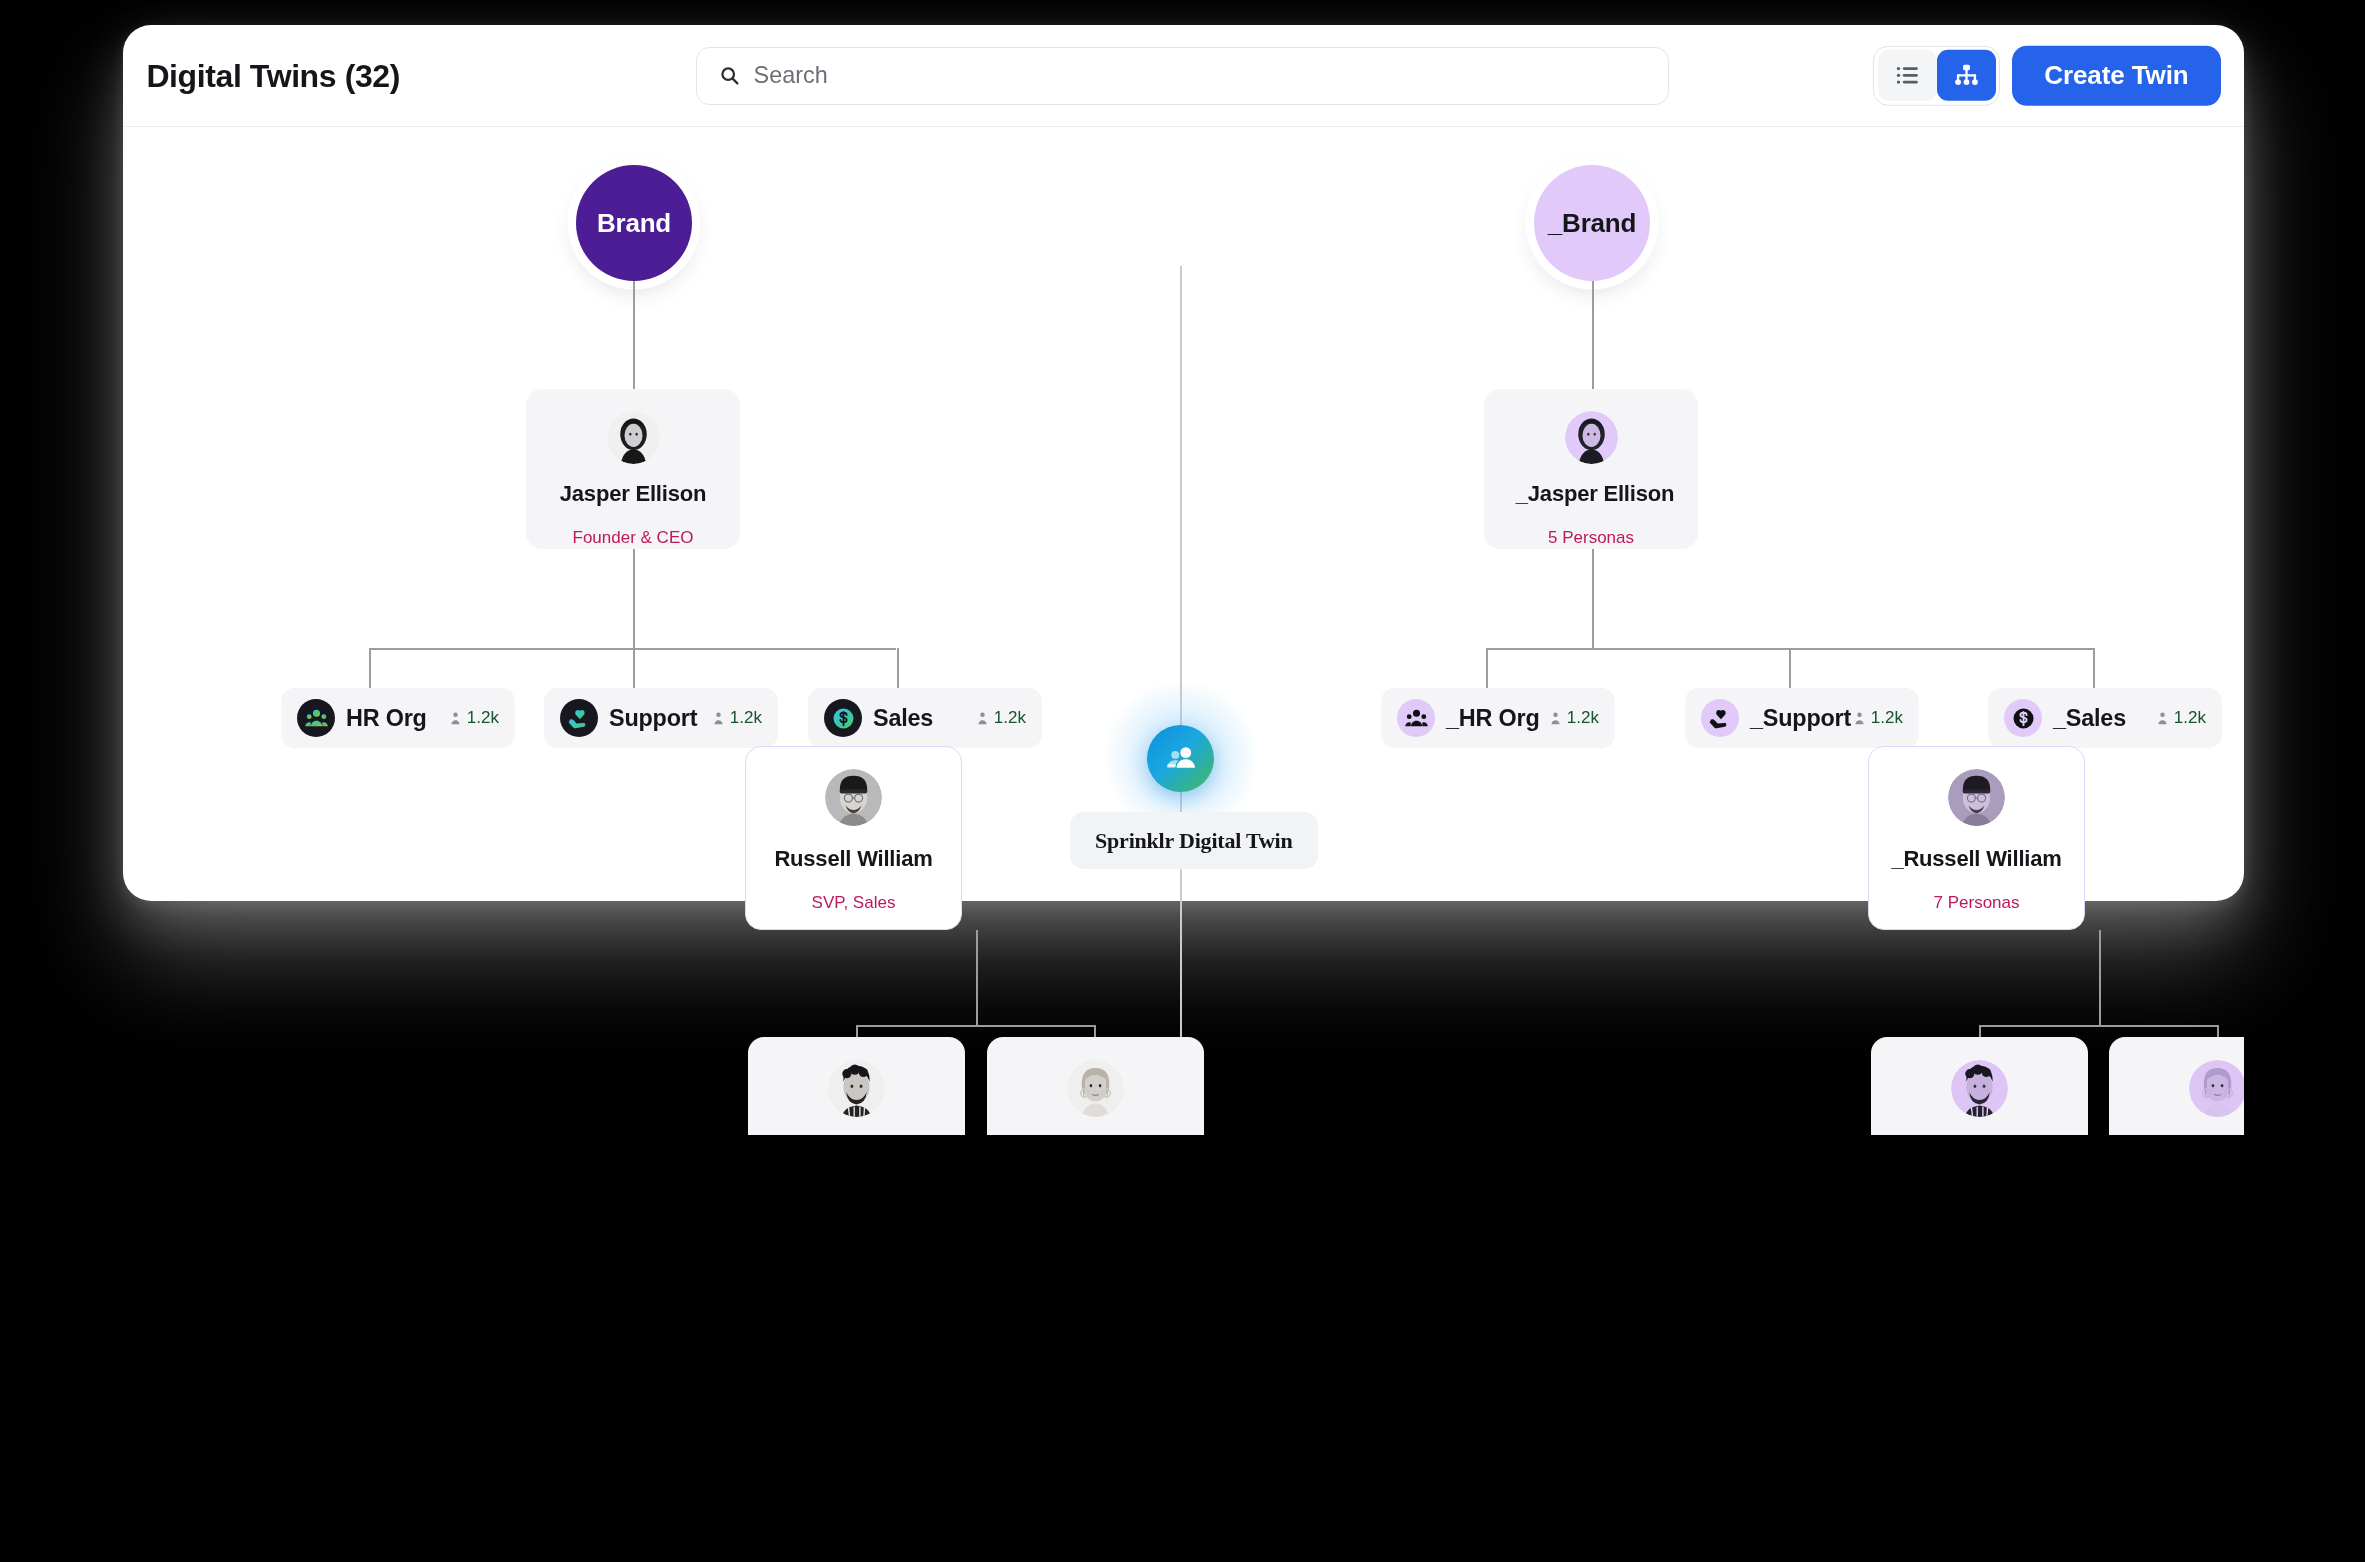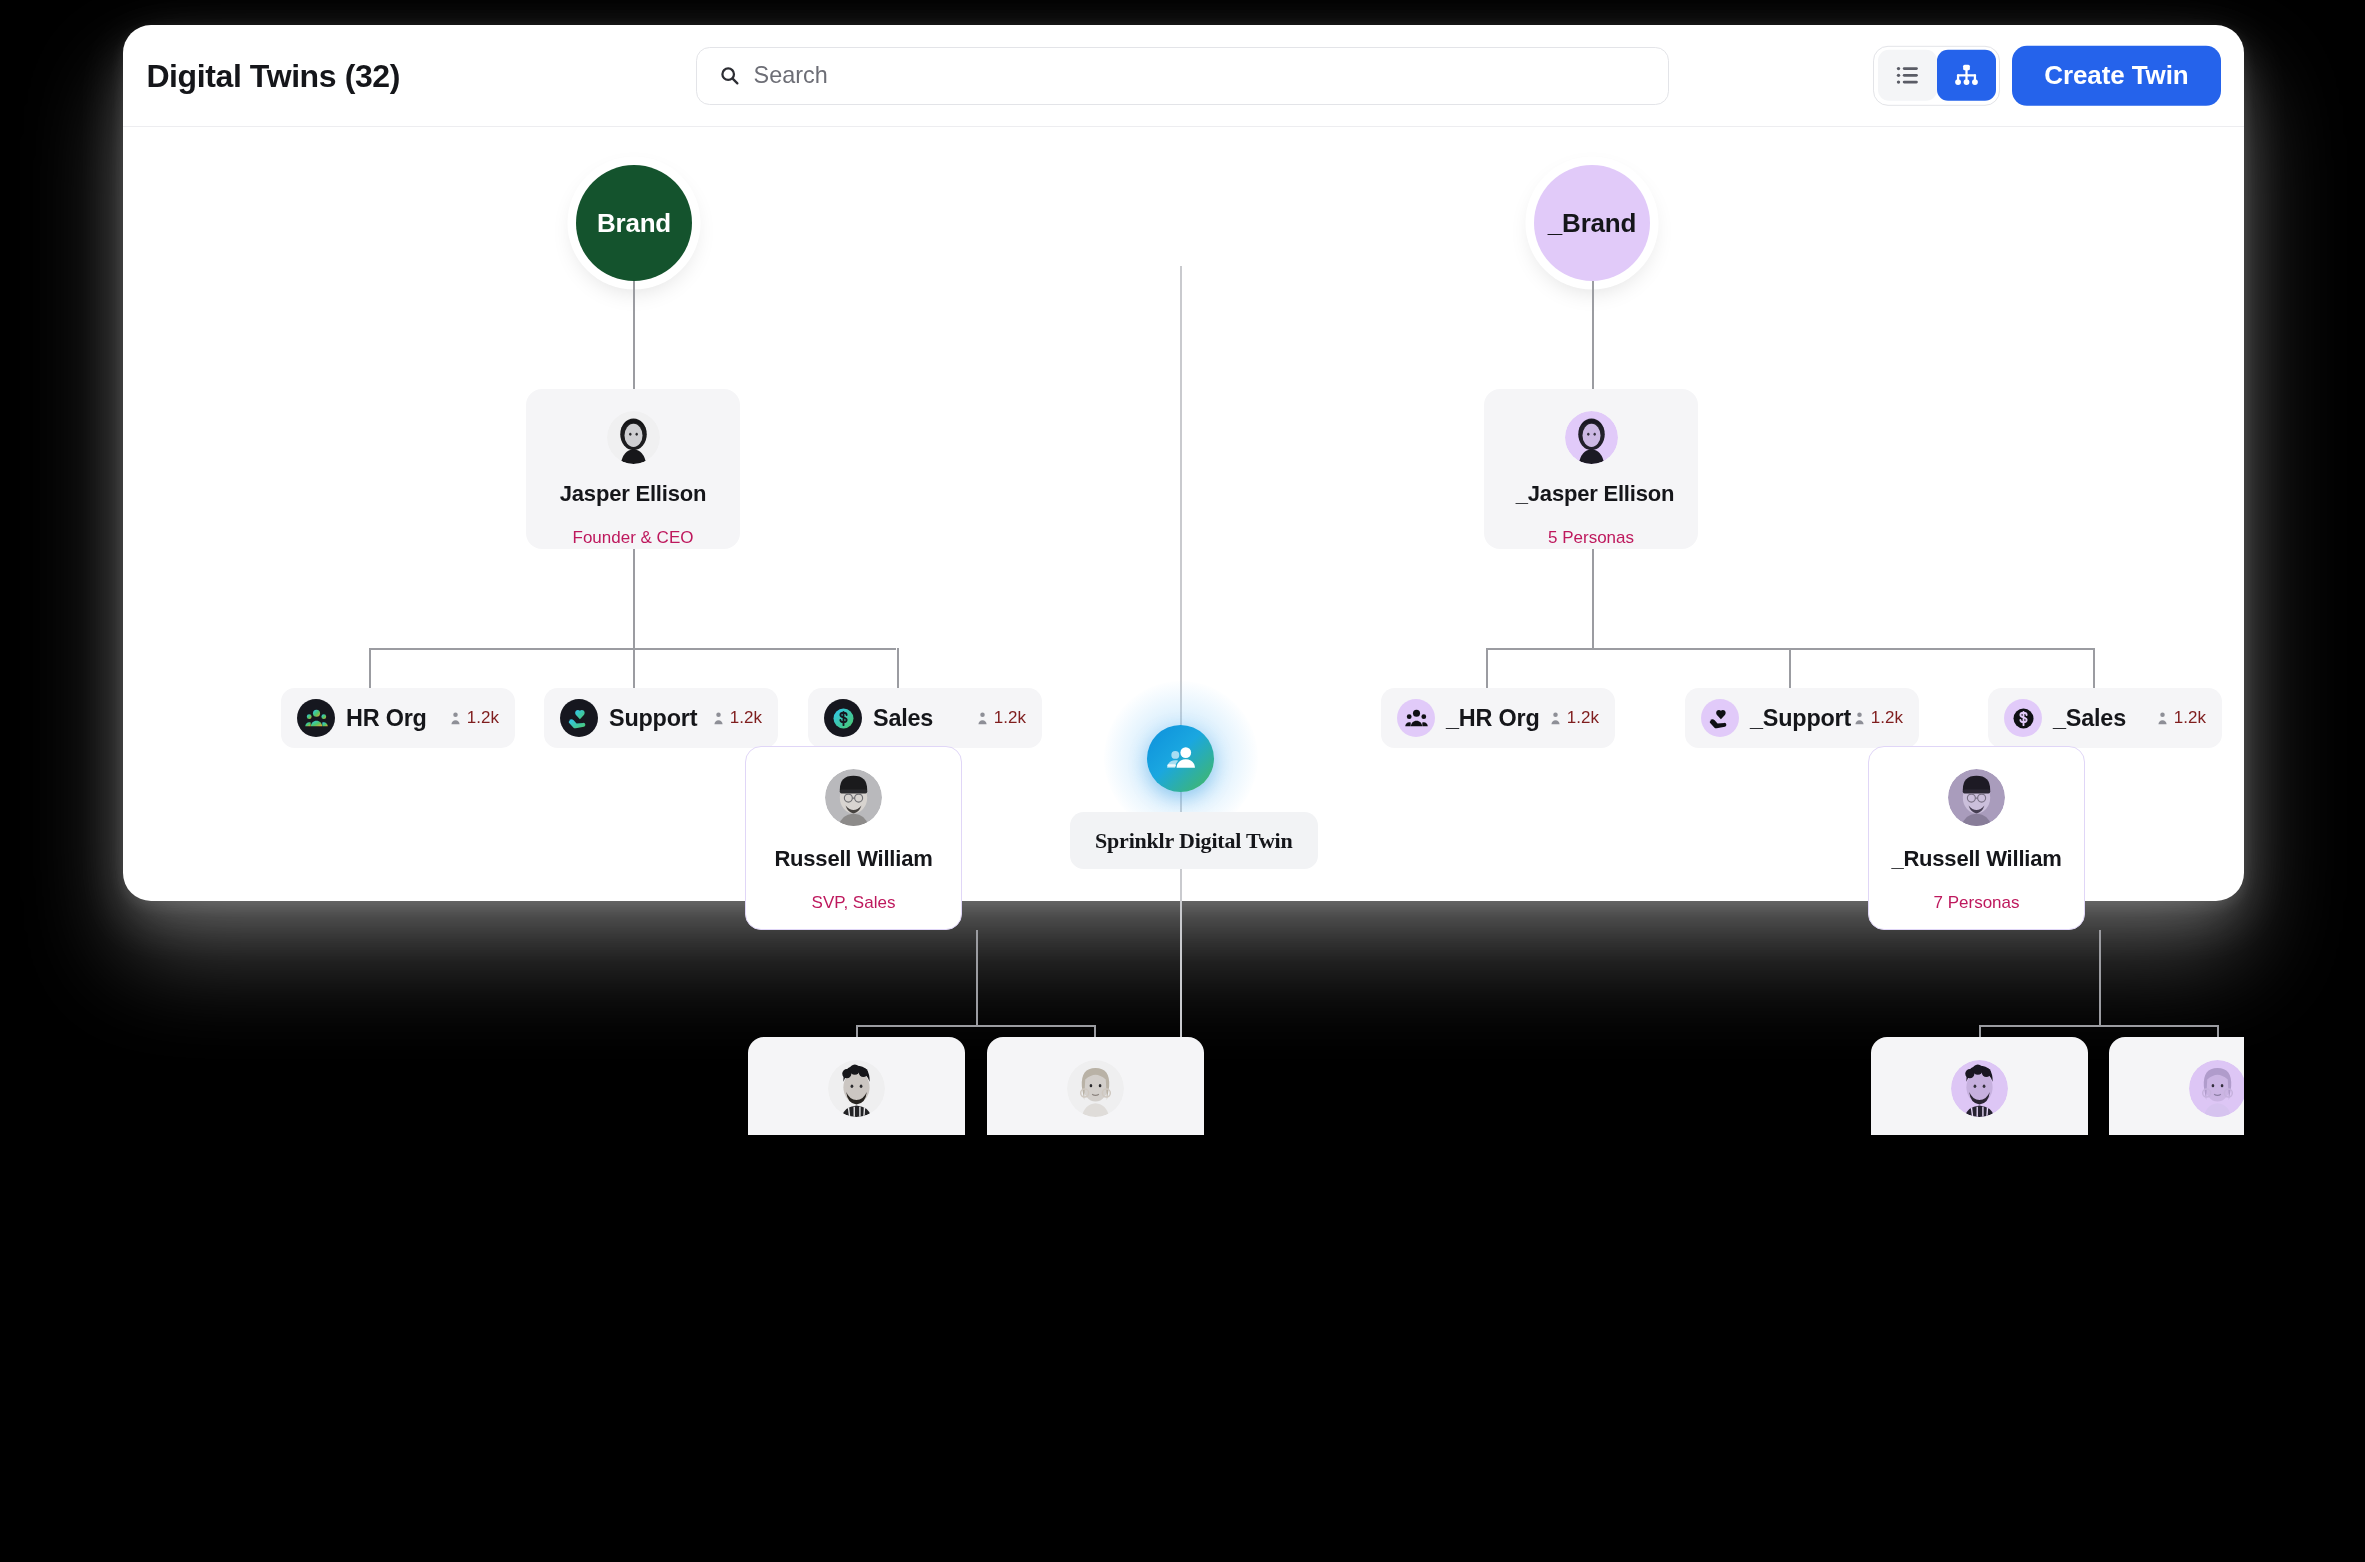--- a/index.html
+++ b/index.html
@@ -93,21 +93,21 @@
 
   
   .root-node {
     position: absolute; width: 116px; height: 116px;
     border-radius: 50%;
     display: flex; align-items: center; justify-content: center;
     font-size: 26px; font-weight: 700; letter-spacing: -0.2px;
     box-shadow: 0 0 0 8.6px #ffffff, 0 8.6px 25px rgba(0,0,0,0.14);
     cursor: pointer;
   }
-  .root-node.dark { background: #14532d; color: #ffffff; }
+  .root-node.dark { background: #4c1d95; color: #ffffff; }
   .root-node.violet { background: #e1caf9; color: #15161a; }
 
   
   .person-card {
     position: absolute;
     background: #f5f5f7; border-radius: 16px;
     display: flex; flex-direction: column; align-items: center;
     cursor: pointer; border: 1.8px solid transparent;
   }
   .person-card.outlined { background: #ffffff; border-color: #e0d6f7; }
@@ -137,21 +137,21 @@
   }
   .dept-icon.dark { background: #16171f; }
   .dept-icon.violet { background: #e1caf9; }
   .dept-icon svg { width: 25px; height: 25px; display: block; }
   .dept-label {
     font-size: 23.4px; font-weight: 700; color: #15161a;
     margin-left: 11px; letter-spacing: -0.2px; white-space: nowrap;
   }
   .dept-count {
     margin-left: auto; display: flex; align-items: center; gap: 4.3px;
-    font-size: 17px; font-weight: 500; color: #7f1d1d; white-space: nowrap;
+    font-size: 17px; font-weight: 500; color: #14532d; white-space: nowrap;
   }
   .dept-count svg { width: 15px; height: 15px; color: #8e8f97; flex: none; }
 
   
   #center-twin-glow {
     position: absolute; width: 154px; height: 154px; border-radius: 50%;
     background: radial-gradient(circle, rgba(120,195,245,0.55) 0%,
                 rgba(150,210,250,0.25) 45%, rgba(255,255,255,0) 72%);
     pointer-events: none;
   }

